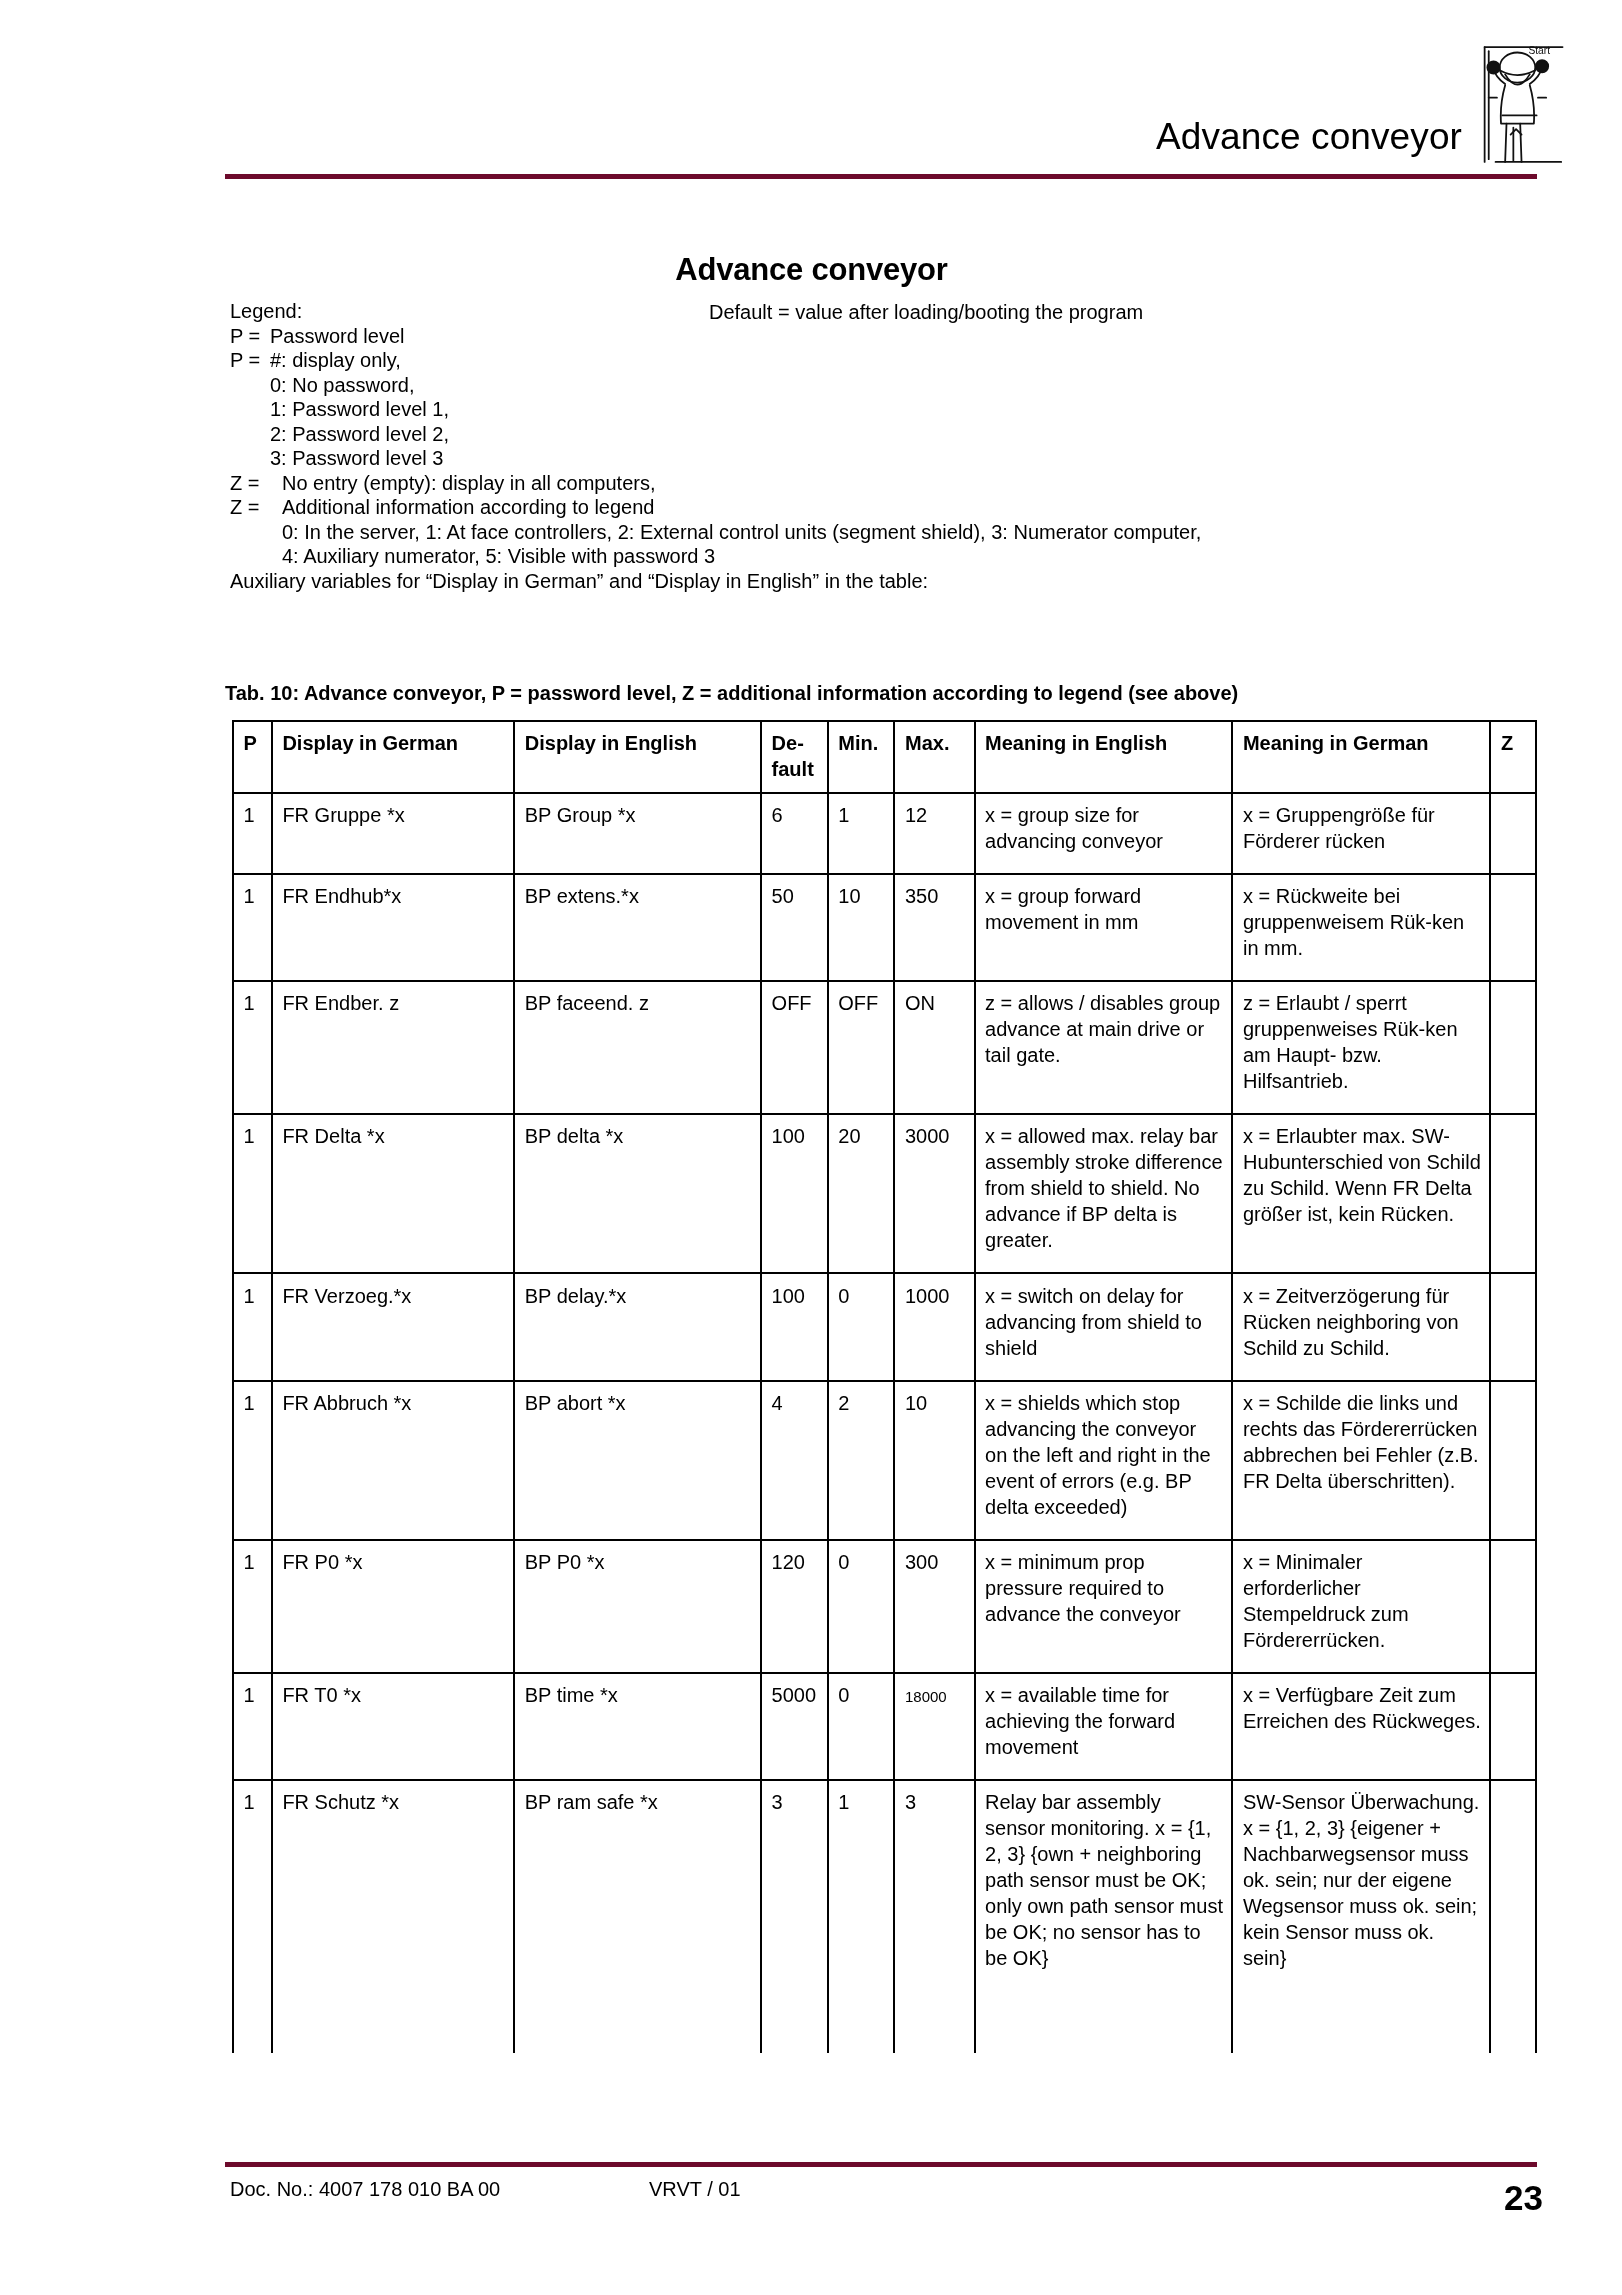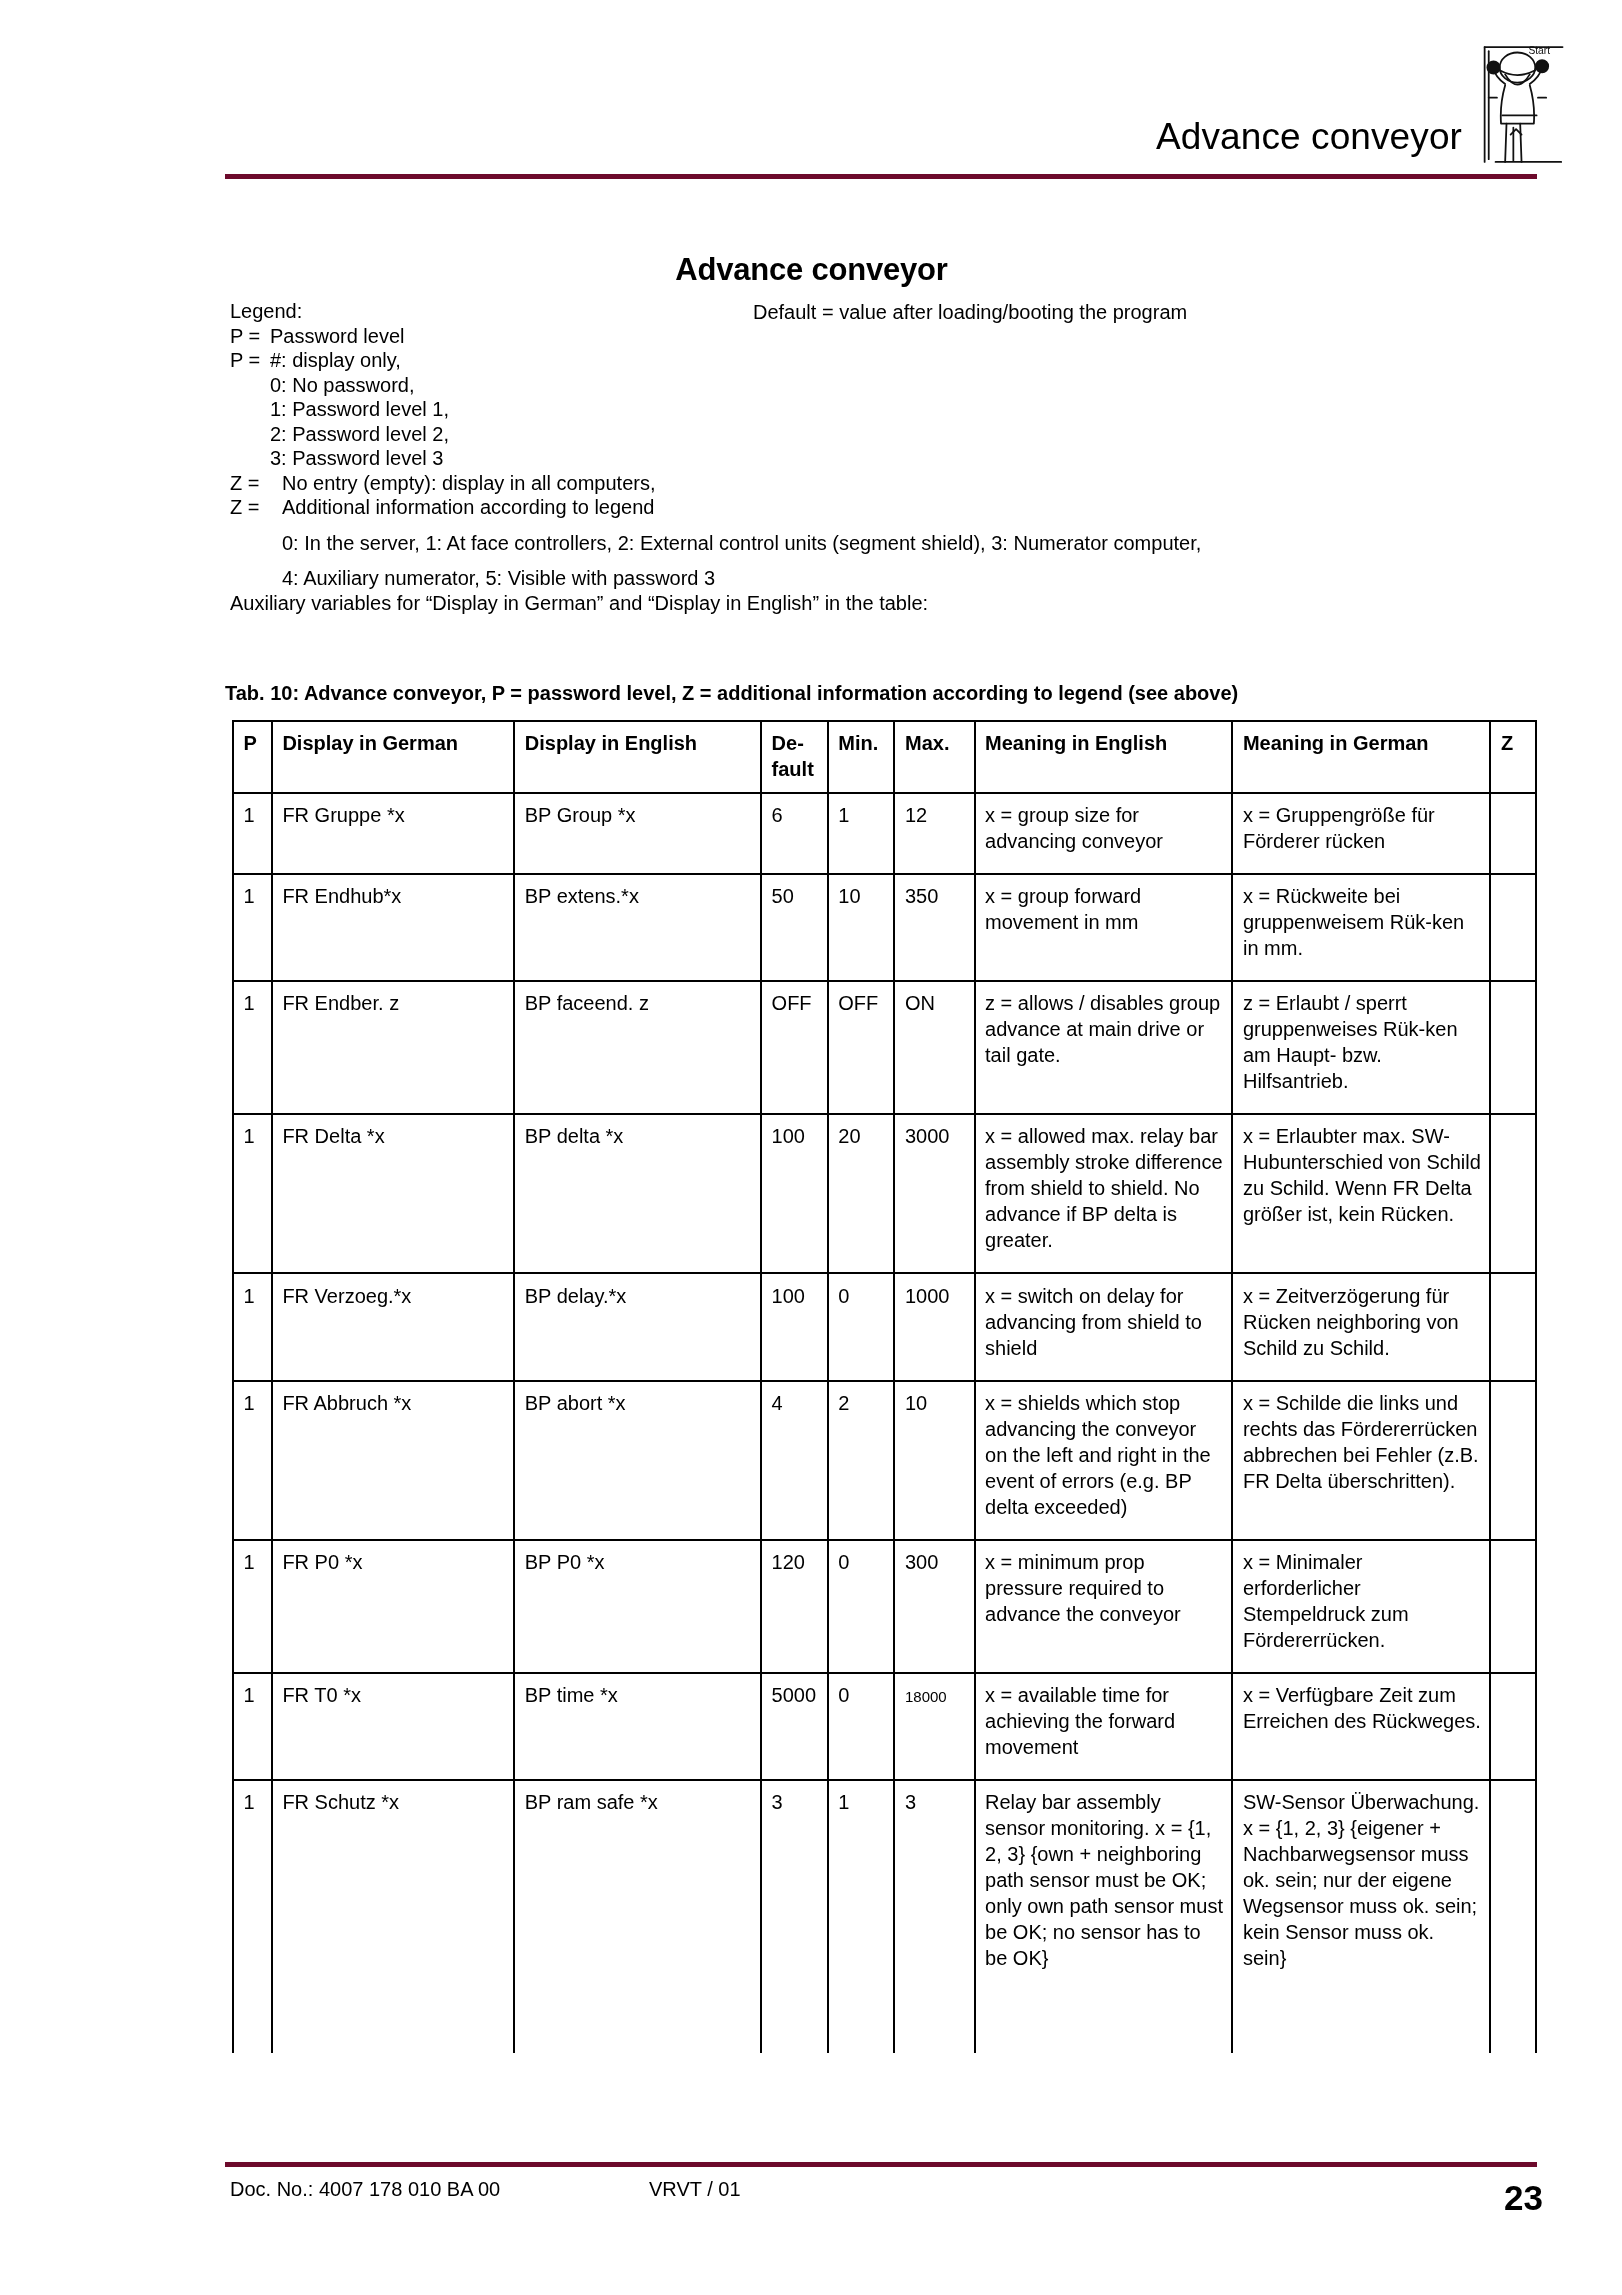--- a/index.html
+++ b/index.html
@@ -63,21 +63,20 @@
     font-size: 31px;
     font-weight: bold;
     letter-spacing: -0.2px;
   }
   .default-note {
     position: absolute;
     left: 709px;
     top: 301px;
     font-size: 20px;
     white-space: nowrap;
-    margin-left: 44px;
   }
 
   
   #legend {
     position: absolute;
     left: 230px;
     top: 299px;
     width: 1309px;
     font-size: 20px;
     line-height: 24.5px;
@@ -87,21 +86,21 @@
   .lg-key {
     display: inline-block;
     width: 40px;
     vertical-align: top;
   }
   .lg-key-wide {
     display: inline-block;
     width: 52px;
     vertical-align: top;
   }
-  .lg-indent { padding-left: 52px; margin-top: 11px; }
+  .lg-indent { padding-left: 52px; }
   .lg-indent-sm { padding-left: 40px; }
   .lg-var {
     display: inline-block;
     width: 262px;
     vertical-align: top;
   }
 
   
   .tab-caption {
     position: absolute;

